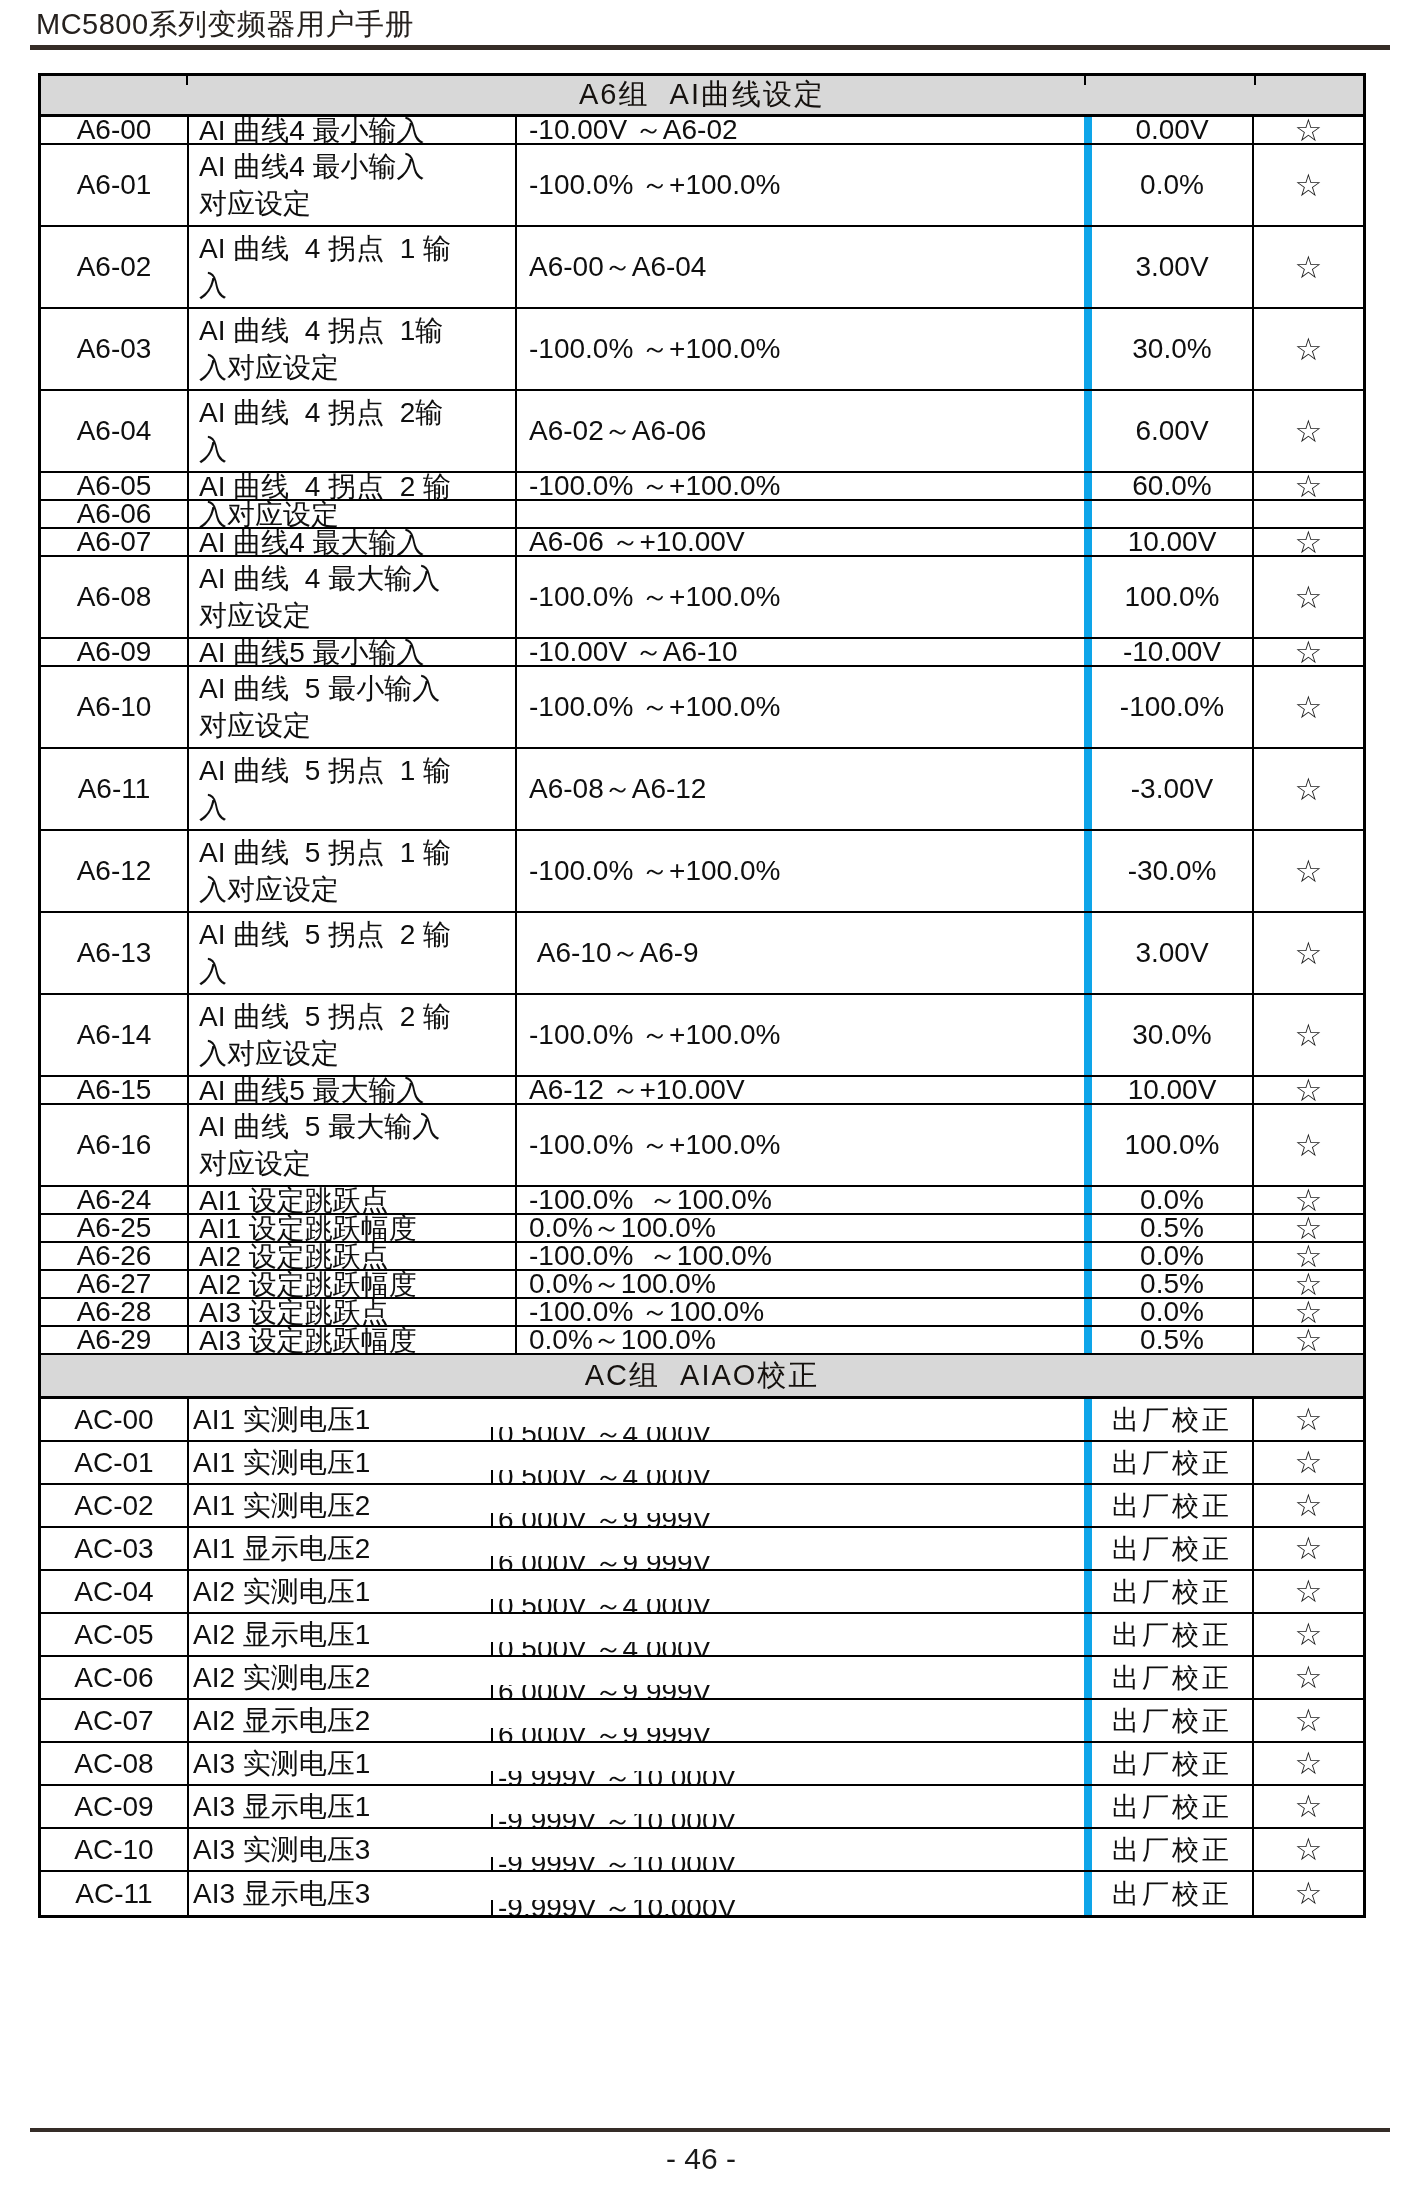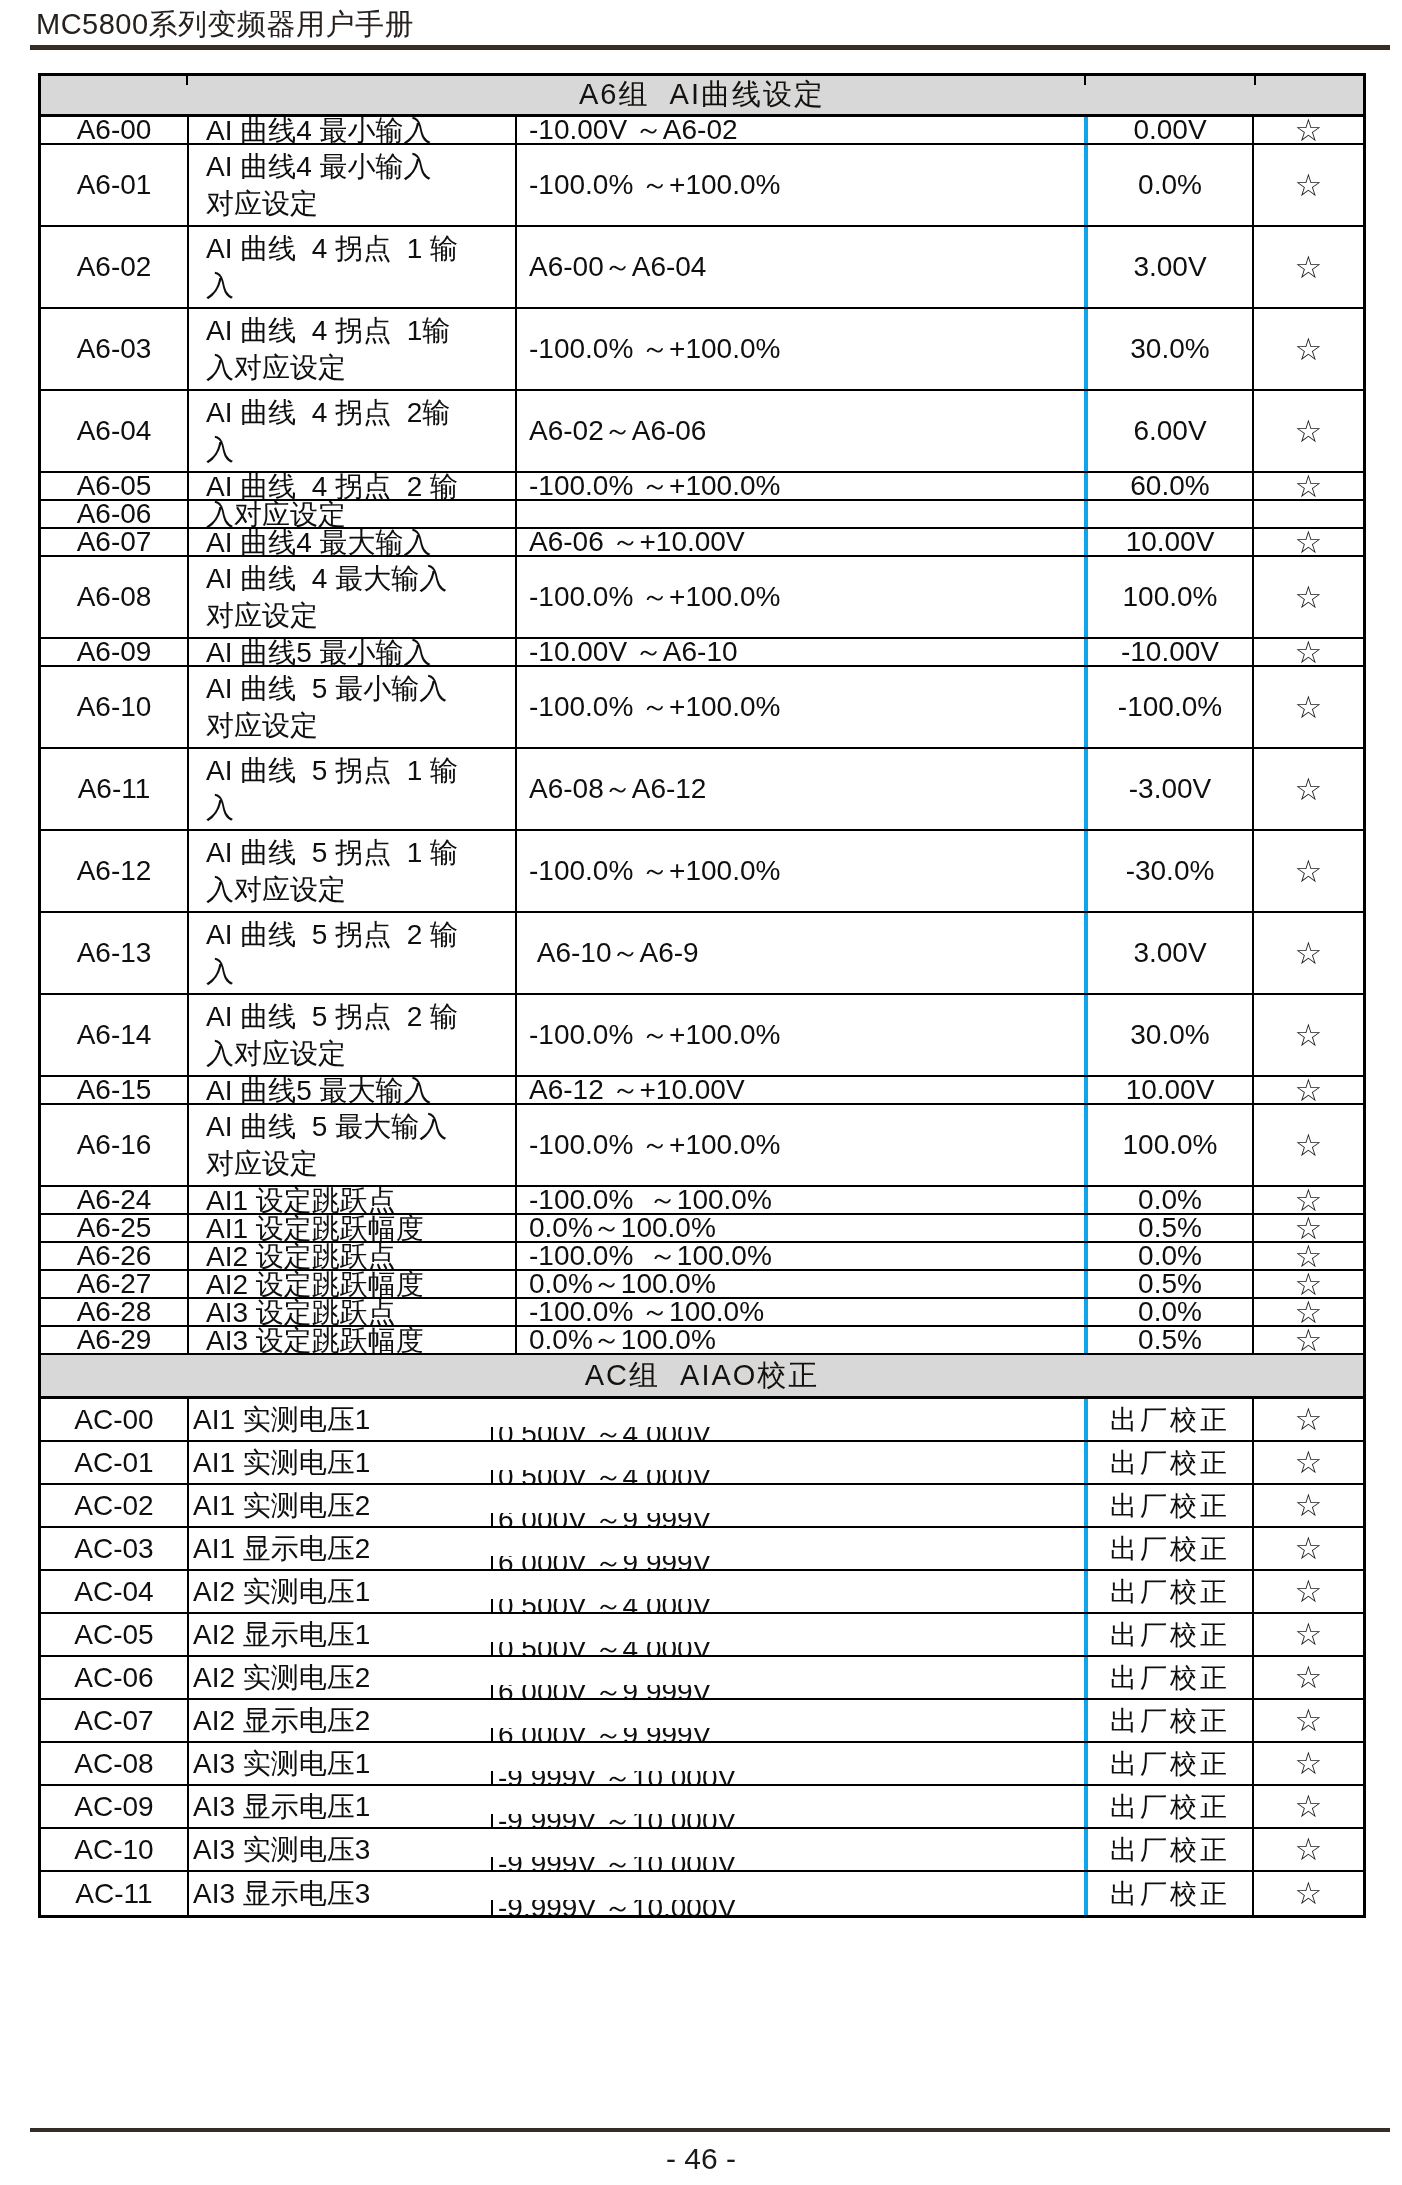--- a/index.html
+++ b/index.html
@@ -32,28 +32,28 @@
   }
   .prow:last-child{border-bottom:none;}
   .s-a6{height:28px;}
   .s-a6.tall{height:82px;}
   .s-ac{height:43px;}
   .cell{
     box-sizing:border-box;display:flex;align-items:center;
     font-size:28px;color:#0f0f0f;overflow:hidden;
   }
   .c-code{width:146px;justify-content:center;border-left:none;}
-  .c-name{border-left:2px solid #000;padding-left:17px;
+  .c-name{border-left:2px solid #000;padding-left:10px;
     white-space:pre-wrap;line-height:37px;}
   .s-a6 .c-name{width:328px;}
   .s-ac .c-name{width:304px;padding-left:4px;}
   .c-range{flex:1;border-left:2px solid #000;white-space:pre-wrap;}
   .s-a6 .c-range{padding-left:12px;}
   .s-ac .c-range{padding-left:5px;margin-top:28px;}
-  .c-def{width:168px;border-left:4px solid #0ea5e9;justify-content:center;white-space:pre;}
+  .c-def{width:168px;border-left:8px solid #0ea5e9;justify-content:center;white-space:pre;}
   .s-ac .c-def{letter-spacing:3px;font-size:27px;}
   .c-star{width:111px;border-left:2px solid #000;justify-content:center;
     font-size:31px;color:#1c1c1c;}
   .footer-rule{
     position:absolute;top:2128px;left:30px;width:1360px;height:4px;background:#352d28;
   }
   .page-number{
     position:absolute;top:2142px;left:0;width:1402px;text-align:center;
     font-size:30px;color:#1a1a1a;white-space:pre;
   }

